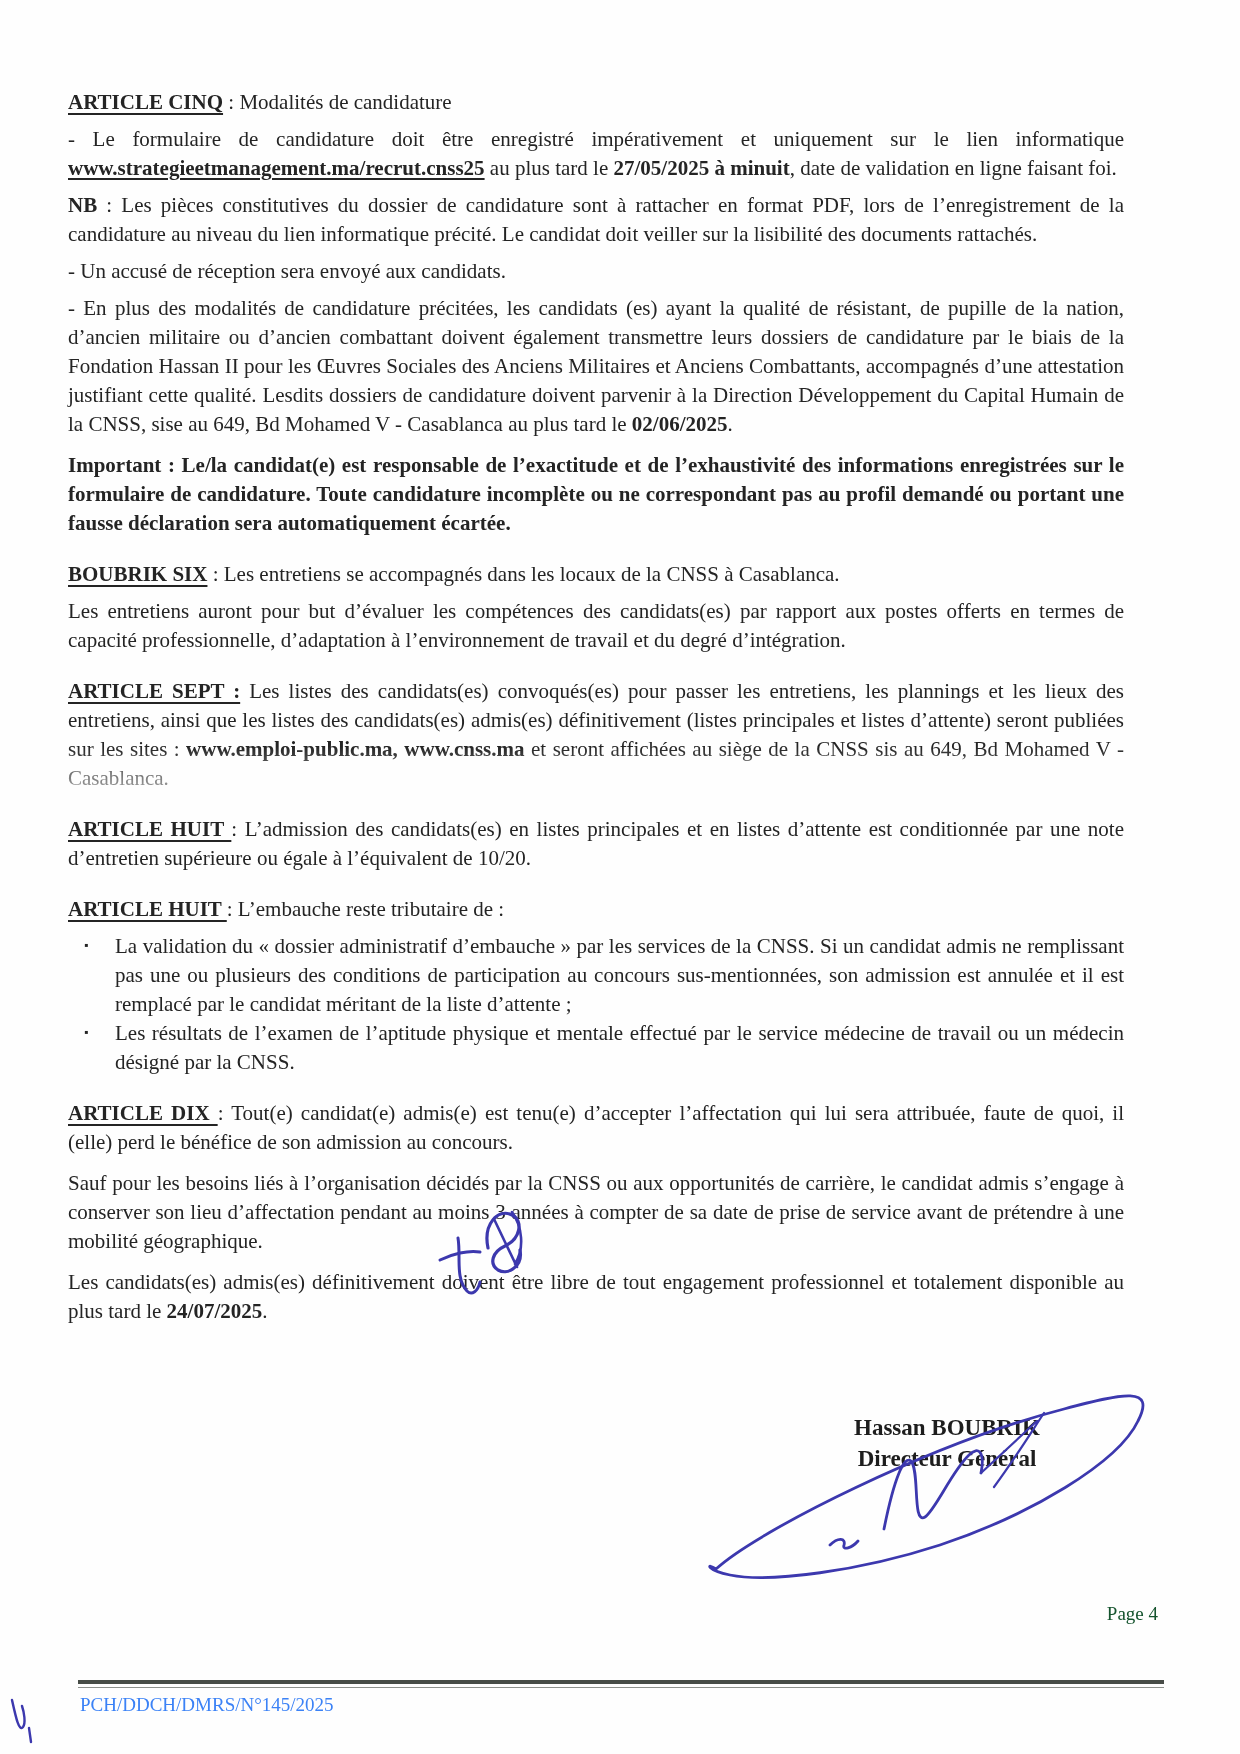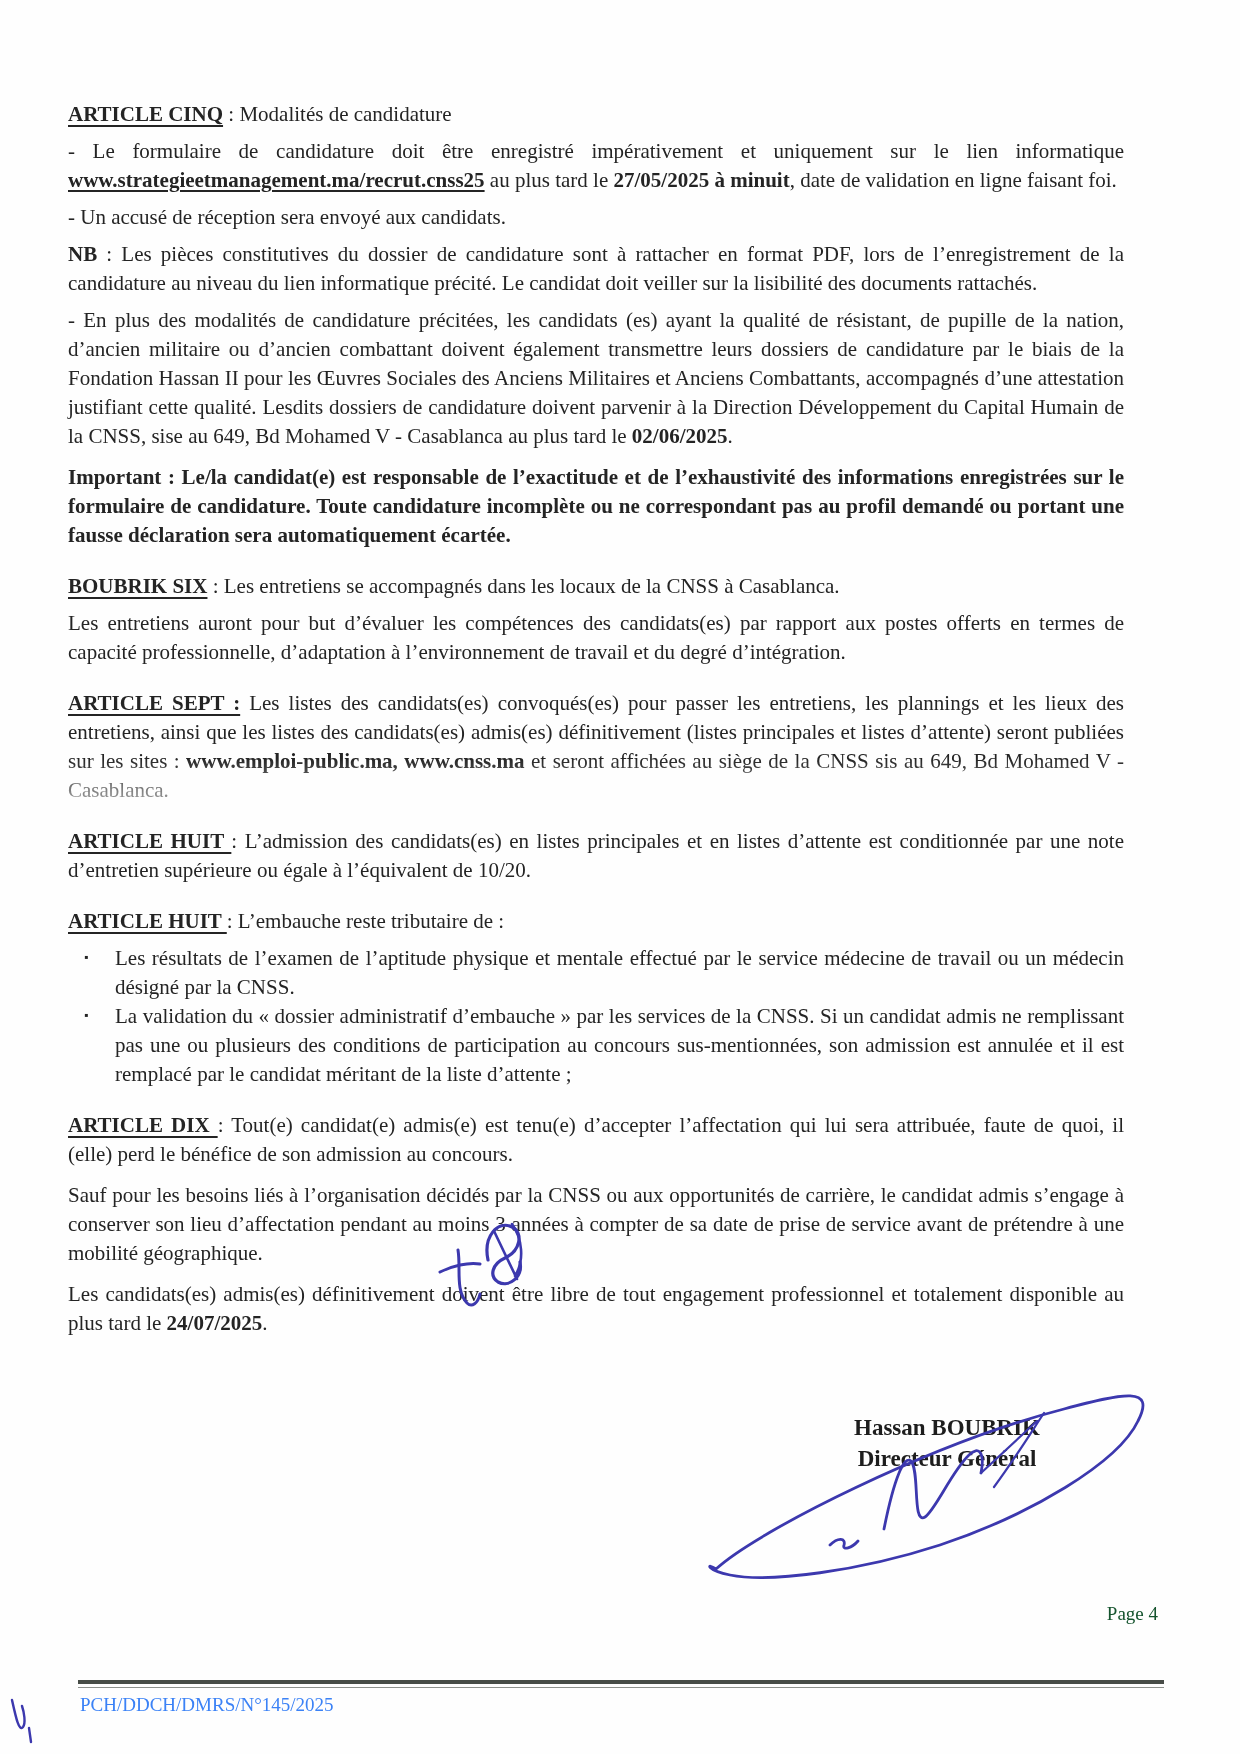--- a/index.html
+++ b/index.html
@@ -6,21 +6,21 @@
   .page{
     position:relative;
     width:1240px;height:1754px;
     background:#fefefe;
     overflow:hidden;
     font-family:"Liberation Serif","DejaVu Serif",serif;
     color:#242424;
   }
   .doc{
     position:absolute;
-    left:68px;top:100px;
+    left:68px;top:88px;
     width:1056px;
     font-size:21px;
     line-height:29px;
     text-align:justify;
   }
   .doc p{margin:0 0 8px 0;}
   .mt-sm{margin-top:6px !important;}
   .mt-sec{margin-top:12px !important;}
   .mt-big{margin-top:22px !important;}
   .h{
@@ -81,41 +81,41 @@
 </head>
 <body>
 
 <div class="page">
   <div class="doc">
 
     <p><span class="h">ARTICLE CINQ</span><span> : </span><span>Modalités de candidature</span></p>
 
     <p><span>- Le formulaire de candidature doit être enregistré impérativement et uniquement sur le lien informatique </span><span class="b u">www.strategieetmanagement.ma/recrut.cnss25</span><span> au plus tard le </span><span class="b">27/05/2025 à minuit</span><span>, date de validation en ligne faisant foi.</span></p>
 
+    <p class="mt-sm"><span class="b">NB</span><span> : </span><span>Les pièces constitutives du dossier de candidature sont à rattacher en format PDF, lors de l’enregistrement de la candidature au niveau du lien informatique précité. Le candidat doit veiller sur la lisibilité des documents rattachés.</span></p>
+
     <p class="mt-sm">- Un accusé de réception sera envoyé aux candidats.</p>
-
-    <p class="mt-sm"><span class="b">NB</span><span> : </span><span>Les pièces constitutives du dossier de candidature sont à rattacher en format PDF, lors de l’enregistrement de la candidature au niveau du lien informatique précité. Le candidat doit veiller sur la lisibilité des documents rattachés.</span></p>
 
     <p><span>- En plus des modalités de candidature précitées, les candidats (es) ayant la qualité de résistant, de pupille de la nation, d’ancien militaire ou d’ancien combattant doivent également transmettre leurs dossiers de candidature par le biais de la Fondation Hassan II pour les Œuvres Sociales des Anciens Militaires et Anciens Combattants, accompagnés d’une attestation justifiant cette qualité. Lesdits dossiers de candidature doivent parvenir à la Direction Développement du Capital Humain de la CNSS, sise au 649, Bd Mohamed V - Casablanca au plus tard le </span><span class="b">02/06/2025</span><span>.</span></p>
 
     <p class="b mt-sec">Important : Le/la candidat(e) est responsable de l’exactitude et de l’exhaustivité des informations enregistrées sur le formulaire de candidature. Toute candidature incomplète ou ne correspondant pas au profil demandé ou portant une fausse déclaration sera automatiquement écartée.</p>
 
     <p class="mt-big"><span class="h">BOUBRIK SIX</span><span> : </span><span>Les entretiens se accompagnés dans les locaux de la CNSS à Casablanca.</span></p>
 
     <p>Les entretiens auront pour but d’évaluer les compétences des candidats(es) par rapport aux postes offerts en termes de capacité professionnelle, d’adaptation à l’environnement de travail et du degré d’intégration.</p>
 
     <p class="mt-big fade"><span class="h">ARTICLE SEPT :</span><span> Les listes des candidats(es) convoqués(es) pour passer les entretiens, les plannings et les lieux des entretiens, ainsi que les listes des candidats(es) admis(es) définitivement (listes principales et listes d’attente) seront publiées sur les sites : </span><span class="b">www.emploi-public.ma, www.cnss.ma</span><span> et seront affichées au siège de la CNSS sis au 649, Bd Mohamed V - Casablanca.</span></p>
 
     <p class="mt-big"><span class="h">ARTICLE HUIT </span><span>: </span><span>L’admission des candidats(es) en listes principales et en listes d’attente est conditionnée par une note d’entretien supérieure ou égale à l’équivalent de 10/20.</span></p>
 
     <p class="mt-big"><span class="h">ARTICLE HUIT </span><span>: </span><span>L’embauche reste tributaire de :</span></p>
 
     <ul class="tirets">
+      <li>La validation du « dossier administratif d’embauche » par les services de la CNSS. Si un candidat admis ne remplissant pas une ou plusieurs des conditions de participation au concours sus-mentionnées, son admission est annulée et il est remplacé par le candidat méritant de la liste d’attente ;</li>
       <li>Les résultats de l’examen de l’aptitude physique et mentale effectué par le service médecine de travail ou un médecin désigné par la CNSS.</li>
-      <li>La validation du « dossier administratif d’embauche » par les services de la CNSS. Si un candidat admis ne remplissant pas une ou plusieurs des conditions de participation au concours sus-mentionnées, son admission est annulée et il est remplacé par le candidat méritant de la liste d’attente ;</li>
     </ul>
 
     <p class="mt-big"><span class="h">ARTICLE DIX </span><span>: </span><span>Tout(e) candidat(e) admis(e) est tenu(e) d’accepter l’affectation qui lui sera attribuée, faute de quoi, il (elle) perd le bénéfice de son admission au concours.</span></p>
 
     <p class="mt-sec">Sauf pour les besoins liés à l’organisation décidés par la CNSS ou aux opportunités de carrière, le candidat admis s’engage à conserver son lieu d’affectation pendant au moins 3 années à compter de sa date de prise de service avant de prétendre à une mobilité géographique.</p>
 
     <p class="mt-sec p-cand"><span>Les candidats(es) admis(es) définitivement doivent être libre de tout engagement professionnel et totalement disponible au plus tard le </span><span class="b">24/07/2025</span><span>.</span><svg class="paraph-svg" width="110" height="100" viewBox="0 0 110 100">
         <path fill="none" stroke-width="3" stroke-linecap="round" d="M 12 54 C 24 48, 40 44, 52 46" stroke="#3c38ae"></path>
         <path fill="none" stroke-width="3" stroke-linecap="round" d="M 30 32 C 33 50, 27 72, 39 85 C 44 90, 50 85, 52 76" stroke="#3c38ae"></path>
         <path fill="none" stroke-width="3.2" stroke-linecap="round" d="M 60 42 C 55 18, 70 2, 84 9 C 96 15, 92 33, 77 40 C 64 46, 61 58, 70 64 C 81 70, 95 59, 92 44" stroke="#3c38ae"></path>

